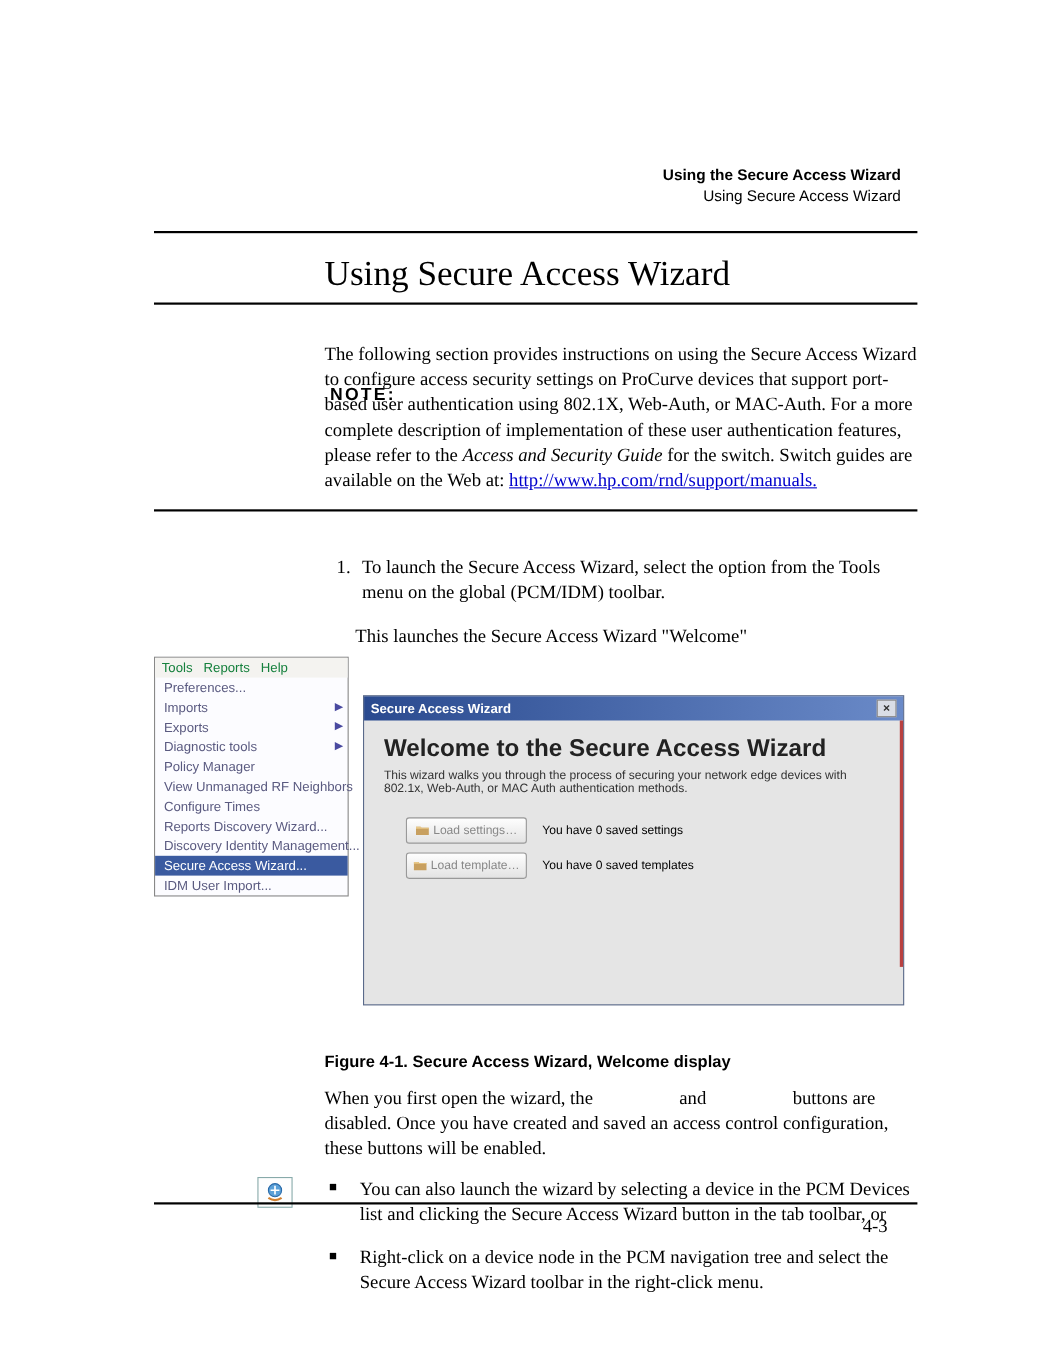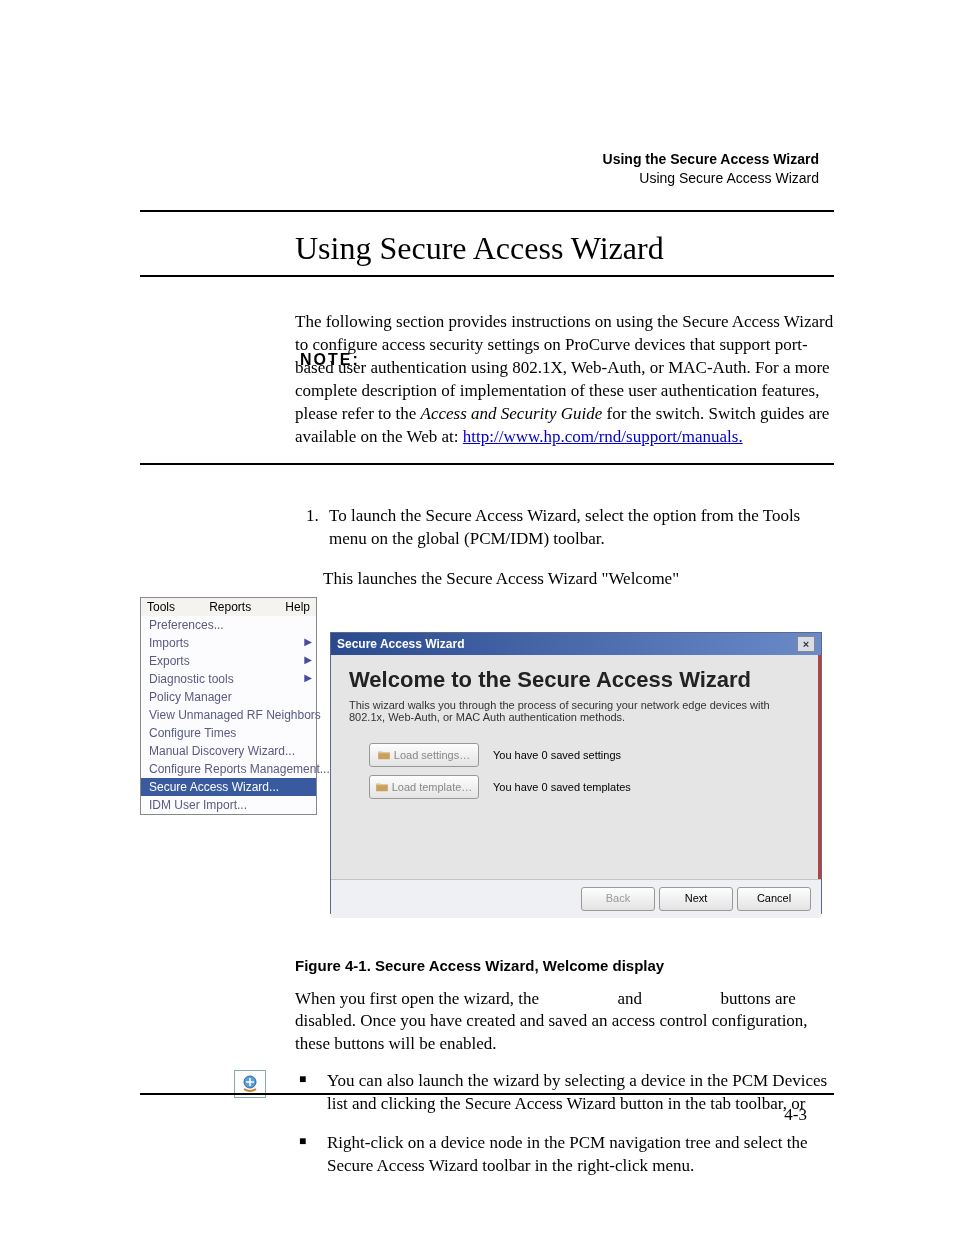--- a/index.html
+++ b/index.html
@@ -84,22 +84,21 @@
     font-size: 12px;
     color: #5a5a80;
     border: 1px solid #888;
     background: #fcfcff;
   }
   .menu-bar {
     display: flex;
     gap: 10px;
     padding: 2px 6px;
     background: #f4f3f0;
-    color: #000000;
-    justify-content: space-between;
+    color: #15803d;
   }
   .menu ul { list-style: none; margin: 0; padding: 0; }
   .menu li {
     padding: 2px 8px;
     position: relative;
     white-space: nowrap;
   }
   .menu li.sel {
     background: #3a5aa0;
     color: #fff;
@@ -287,22 +286,22 @@
         <span>Help</span>
       </div>
       <ul>
         <li><span>Preferences...</span></li>
         <li><span>Imports</span><span class="arrow">▶</span></li>
         <li><span>Exports</span><span class="arrow">▶</span></li>
         <li><span>Diagnostic tools</span><span class="arrow">▶</span></li>
         <li><span>Policy Manager</span></li>
         <li><span>View Unmanaged RF Neighbors</span></li>
         <li><span>Configure Times</span></li>
-        <li><span>Manual Discovery Wizard...</span></li>
-        <li><span>Configure Reports Management...</span></li>
+        <li><span>Reports Discovery Wizard...</span></li>
+        <li><span>Discovery Identity Management...</span></li>
         <li class="sel"><span>Secure Access Wizard...</span></li>
         <li><span>IDM User Import...</span></li>
       </ul>
     </div>
 
     <div class="wizard">
       <div class="wizard-title">
         <span>Secure Access Wizard</span>
         <span class="close">×</span>
       </div>
@@ -323,25 +322,20 @@
           <div class="wizard-btn">
             <svg viewBox="0 0 14 12">
                 <path fill="#c8a060" d="M0 2h5l1 1h8v8H0z"></path>
                 <path fill="#e8c888" d="M0 2h5l1 1h8v1H0z"></path>
               </svg>
             <span>Load template…</span>
           </div>
           <span>You have 0 saved templates</span>
         </div>
       </div>
-      <div class="wizard-footer">
-        <div class="btn dis">Back</div>
-        <div class="btn">Next</div>
-        <div class="btn">Cancel</div>
-      </div>
     </div>
   </div>
 
   <div class="caption">Figure 4-1. Secure Access Wizard, Welcome display</div>
 
   <div class="body-p">
     <span>When you first open the wizard, the </span>
     <span style="display:inline-block;width:70px"></span>
     <span> and </span>
     <span style="display:inline-block;width:70px"></span>

